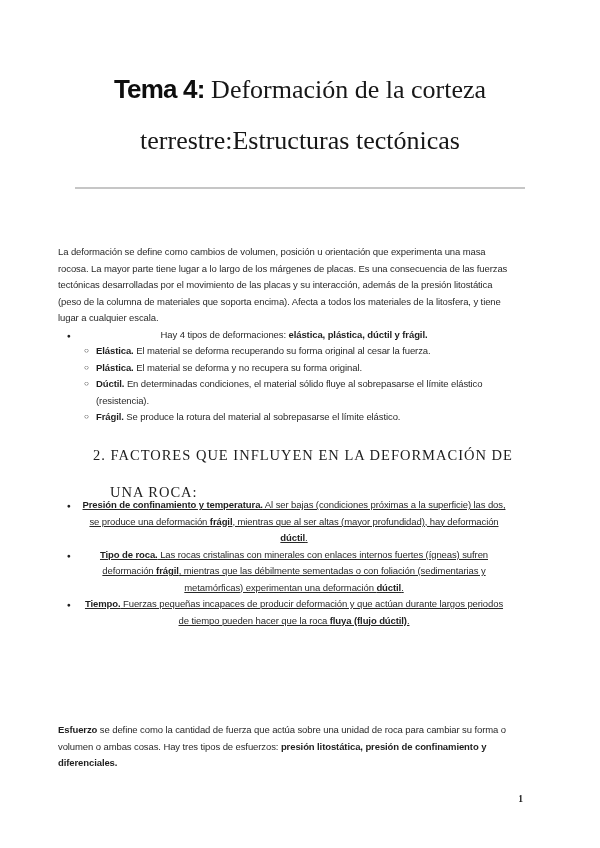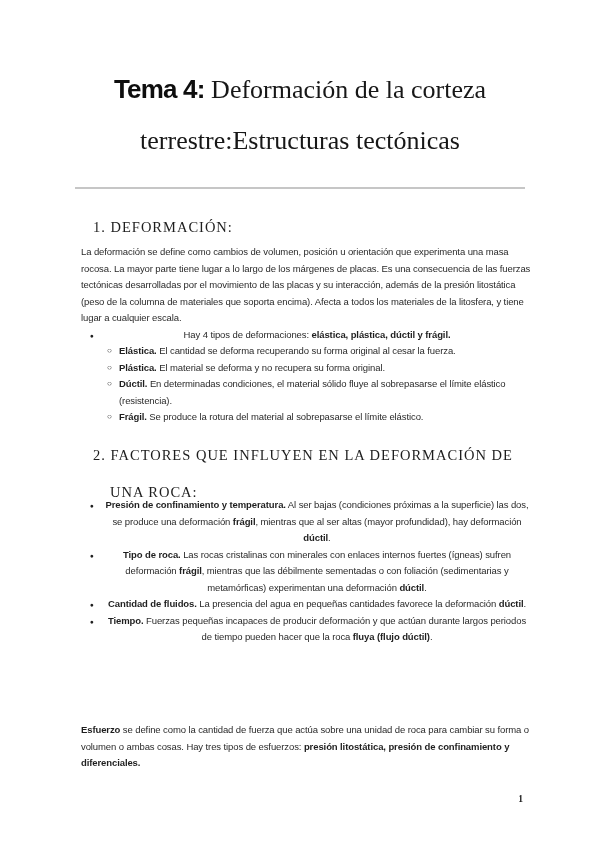--- a/index.html
+++ b/index.html
@@ -47,23 +47,23 @@
     line-height: 37px;
     color: #1d1d1d;
     font-weight: 400;
     padding-left: 17px;
     text-indent: -17px;
   }
   .h-s1 { top: 209px; }
   .h-s2 { top: 437px; }
   .h-s3 { top: 687px; }
   
-  .flow { position: absolute; left: 81px; width: 450px; }
+  .flow { position: absolute; left: 58px; width: 450px; }
   .sec1-flow { top: 244px; }
-  .sec2-flow { top: 497px; }
+  .sec2-flow { top: 497px; text-decoration: underline; }
   .sec3-flow { top: 722px; }
   .para, .li {
     font-size: 9.5px;
     line-height: 16.5px;
     letter-spacing: -0.1px;
     color: #2a2a2a;
     margin: 0;
   }
   .bold { font-weight: 700; color: #1f1f1f; }
   .li { position: relative; }
@@ -97,37 +97,35 @@
 </style>
 </head>
 <body>
 
 <div class="page">
 
   <div class="doc-title"><span class="title-topic">Tema 4:</span><span class="title-sub"> Deformación de la corteza terrestre:Estructuras tectónicas</span></div>
 
   <div class="rule"></div>
 
-  <div class="sec-heading h-s1">1. DEFORMACIÓN:</div>
 
   <div class="flow sec1-flow">
     <p class="para"><span>La deformación se define como cambios de volumen, posición u orientación que experimenta una masa rocosa. La mayor parte tiene lugar a lo largo de los márgenes de placas. Es una consecuencia de las fuerzas tectónicas desarrolladas por el movimiento de las placas y su interacción, además de la presión litostática (peso de la columna de materiales que soporta encima). Afecta a todos los materiales de la litosfera, y tiene lugar a cualquier escala.</span></p>
     <div class="li b1"><span>Hay 4 tipos de deformaciones: </span><span class="bold">elástica, plástica, dúctil y frágil.</span></div>
-    <div class="li b2"><span class="bold">Elástica.</span><span> El cantidad se deforma recuperando su forma original al cesar la fuerza.</span></div>
+    <div class="li b2"><span class="bold">Elástica.</span><span> El material se deforma recuperando su forma original al cesar la fuerza.</span></div>
     <div class="li b2"><span class="bold">Plástica.</span><span> El material se deforma y no recupera su forma original.</span></div>
     <div class="li b2"><span class="bold">Dúctil.</span><span> En determinadas condiciones, el material sólido fluye al sobrepasarse el límite elástico (resistencia).</span></div>
     <div class="li b2"><span class="bold">Frágil.</span><span> Se produce la rotura del material al sobrepasarse el límite elástico.</span></div>
   </div>
 
   <div class="sec-heading h-s2">2. FACTORES QUE INFLUYEN EN LA DEFORMACIÓN DE UNA ROCA:</div>
 
   <div class="flow sec2-flow">
     <div class="li b1"><span class="bold">Presión de confinamiento y temperatura.</span><span> Al ser bajas (condiciones próximas a la superficie) las dos, se produce una deformación </span><span class="bold">frágil</span><span>, mientras que al ser altas (mayor profundidad), hay deformación </span><span class="bold">dúctil</span><span>.</span></div>
     <div class="li b1"><span class="bold">Tipo de roca.</span><span> Las rocas cristalinas con minerales con enlaces internos fuertes (ígneas) sufren deformación </span><span class="bold">frágil</span><span>, mientras que las débilmente sementadas o con foliación (sedimentarias y metamórficas) experimentan una deformación </span><span class="bold">dúctil</span><span>.</span></div>
-    <div class="li b1"><span class="bold">Cantidad de fluidos.</span><span> La presencia del agua en pequeñas cantidades favorece la deformación </span><span class="bold">dúctil</span><span>.</span></div>
     <div class="li b1"><span class="bold">Tiempo.</span><span> Fuerzas pequeñas incapaces de producir deformación y que actúan durante largos periodos de tiempo pueden hacer que la roca </span><span class="bold">fluya (flujo dúctil)</span><span>.</span></div>
   </div>
 
 
   <div class="flow sec3-flow">
     <p class="para"><span class="bold">Esfuerzo</span><span> se define como la cantidad de fuerza que actúa sobre una unidad de roca para cambiar su forma o volumen o ambas cosas. Hay tres tipos de esfuerzos: </span><span class="bold">presión litostática, presión de confinamiento y diferenciales.</span></p>
   </div>
 
   <div class="pageno">1</div>
 

